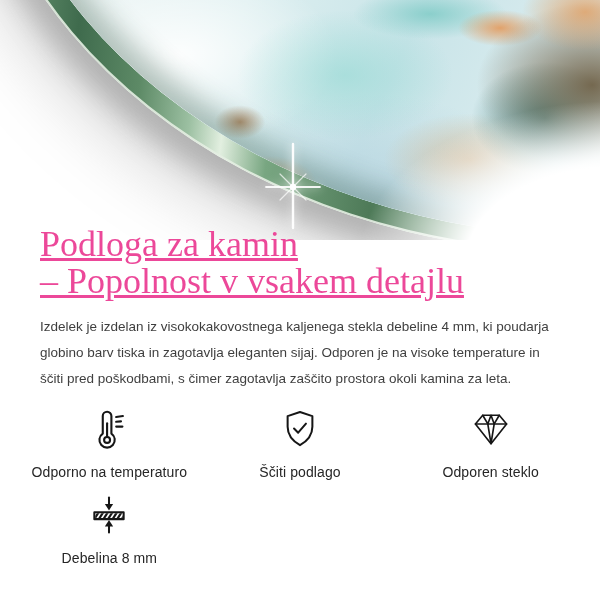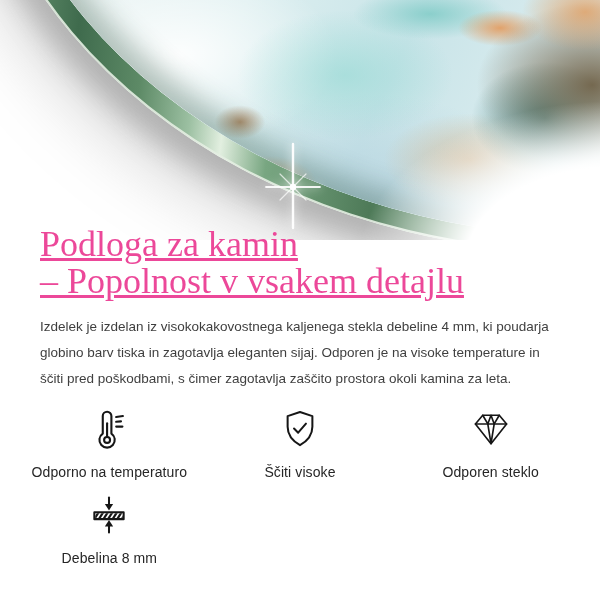--- a/index.html
+++ b/index.html
@@ -118,21 +118,21 @@
   </div>
 
 
   <div class="feature">
     <div class="iconbox">
       <svg width="44" height="44" viewBox="0 0 48 48">
         <path class="stroke" d="M24 5.5 L37.5 10 V21.5 C37.5 31.5 31 37.6 24 41.6 C17 37.6 10.5 31.5 10.5 21.5 V10 Z"></path>
         <path class="stroke" d="M17.5 23.5 L22 28 L30.5 18.2"></path>
       </svg>
     </div>
-    <div class="label">Ščiti visoke</div>
+    <div class="label">Ščiti podlago</div>
   </div>
 
   <div class="feature">
     <div class="iconbox">
       <svg width="46" height="44" viewBox="0 0 48 48">
         <path class="stroke thin" d="M15 9 H33 L41 18.5 L24 40 L7 18.5 Z"></path>
         <line class="stroke thin" x1="7" y1="18.5" x2="41" y2="18.5"></line>
         <path class="stroke thin" d="M15 9 L20.5 18.5 L24 9 L27.5 18.5 L33 9"></path>
         <path class="stroke thin" d="M20.5 18.5 L24 40 L27.5 18.5"></path>
       </svg>

